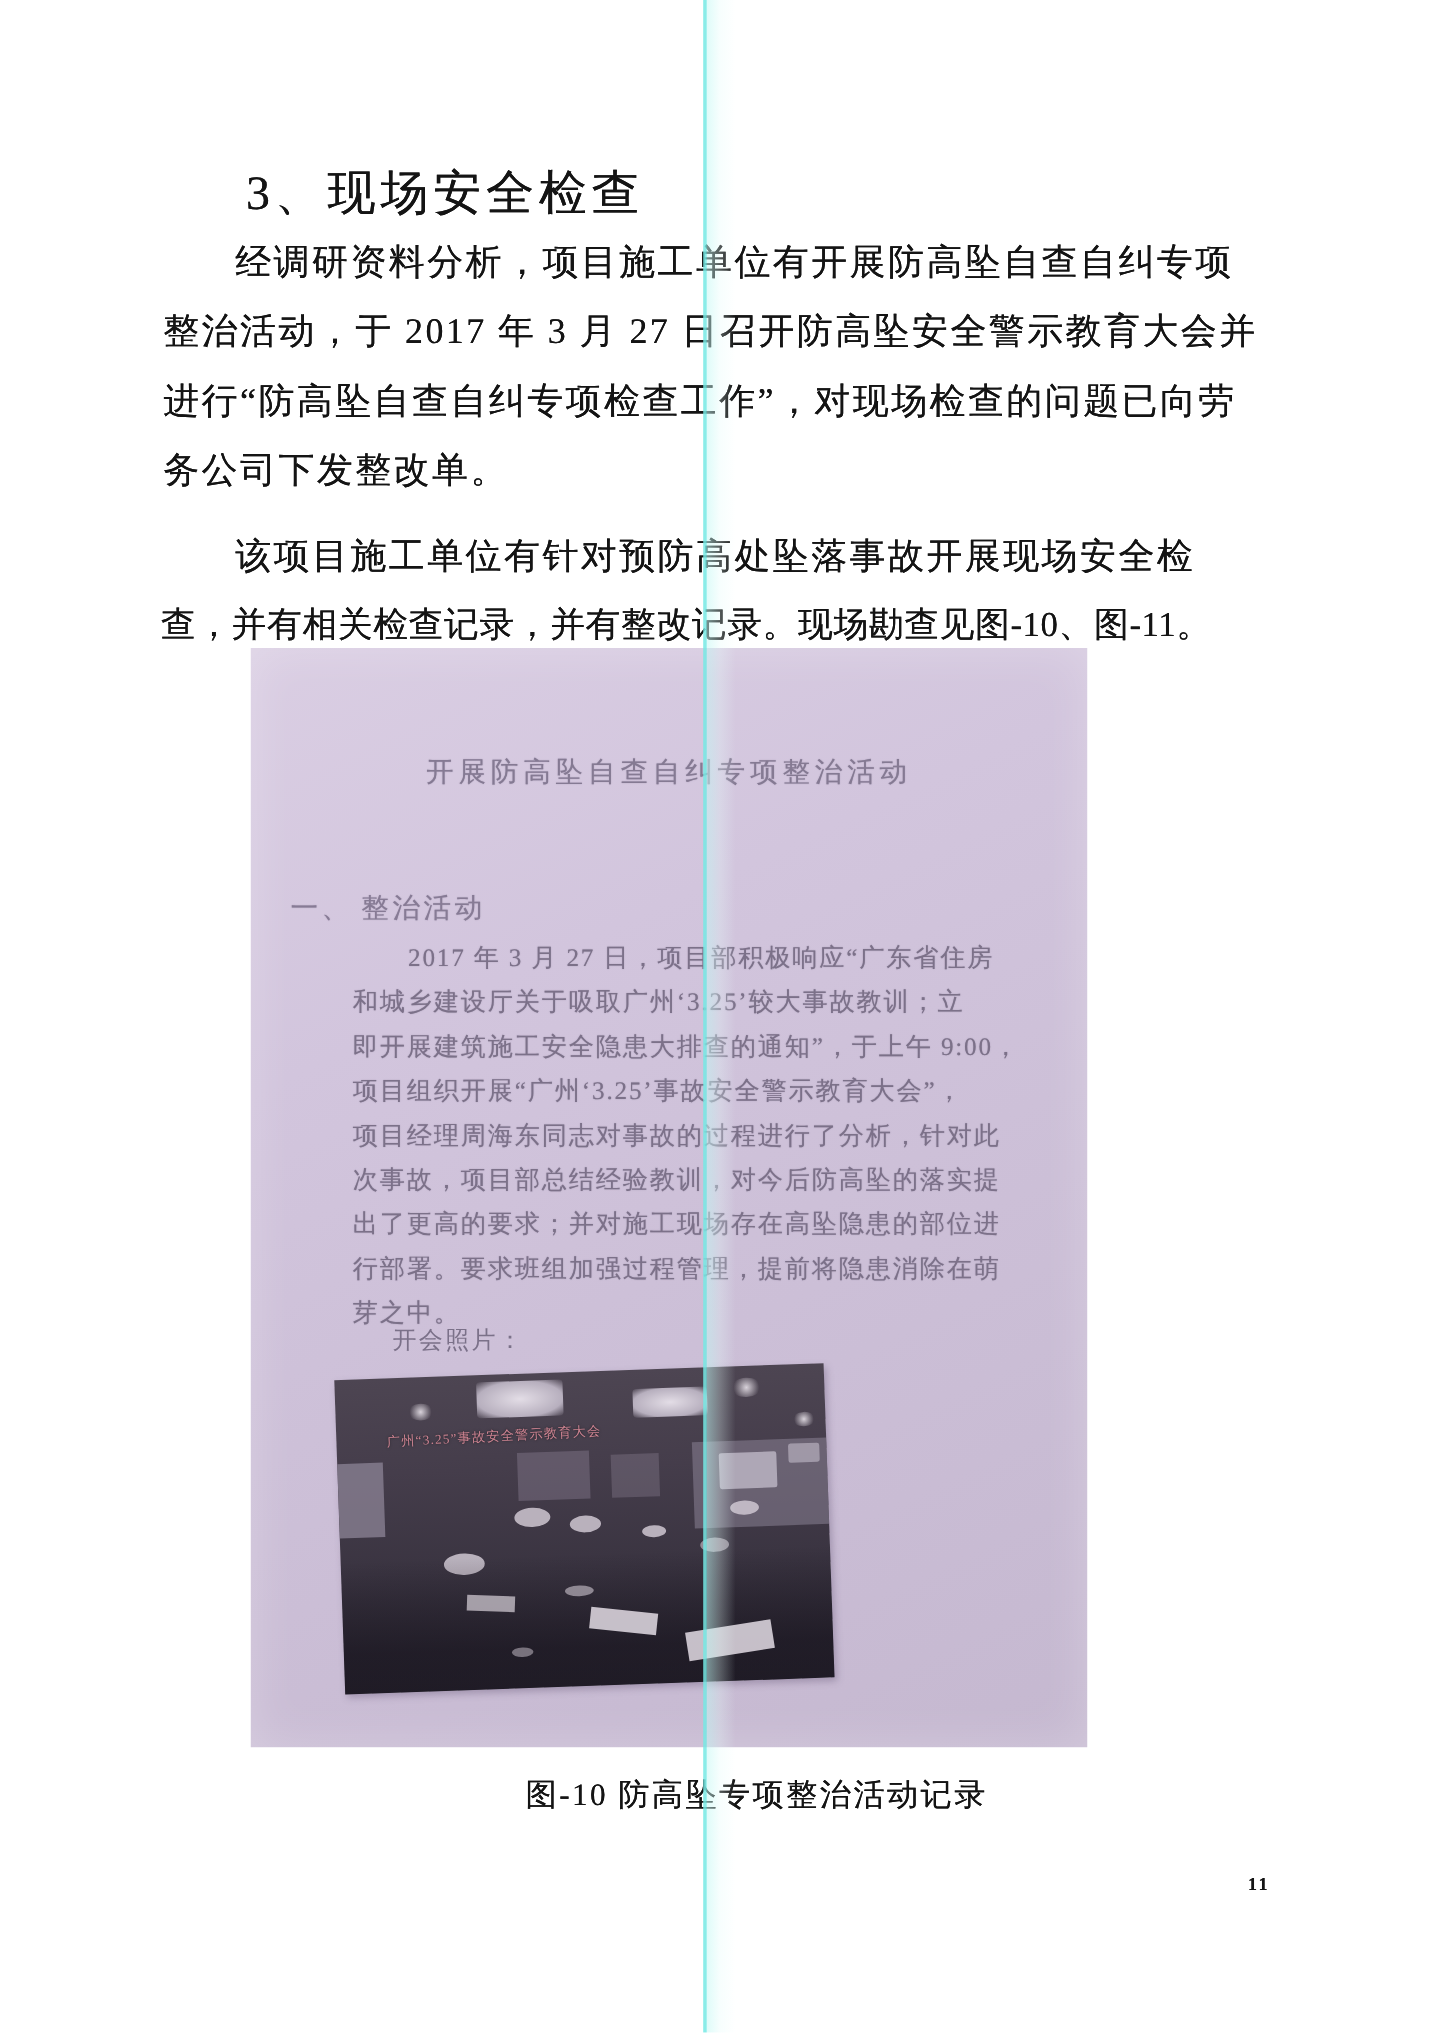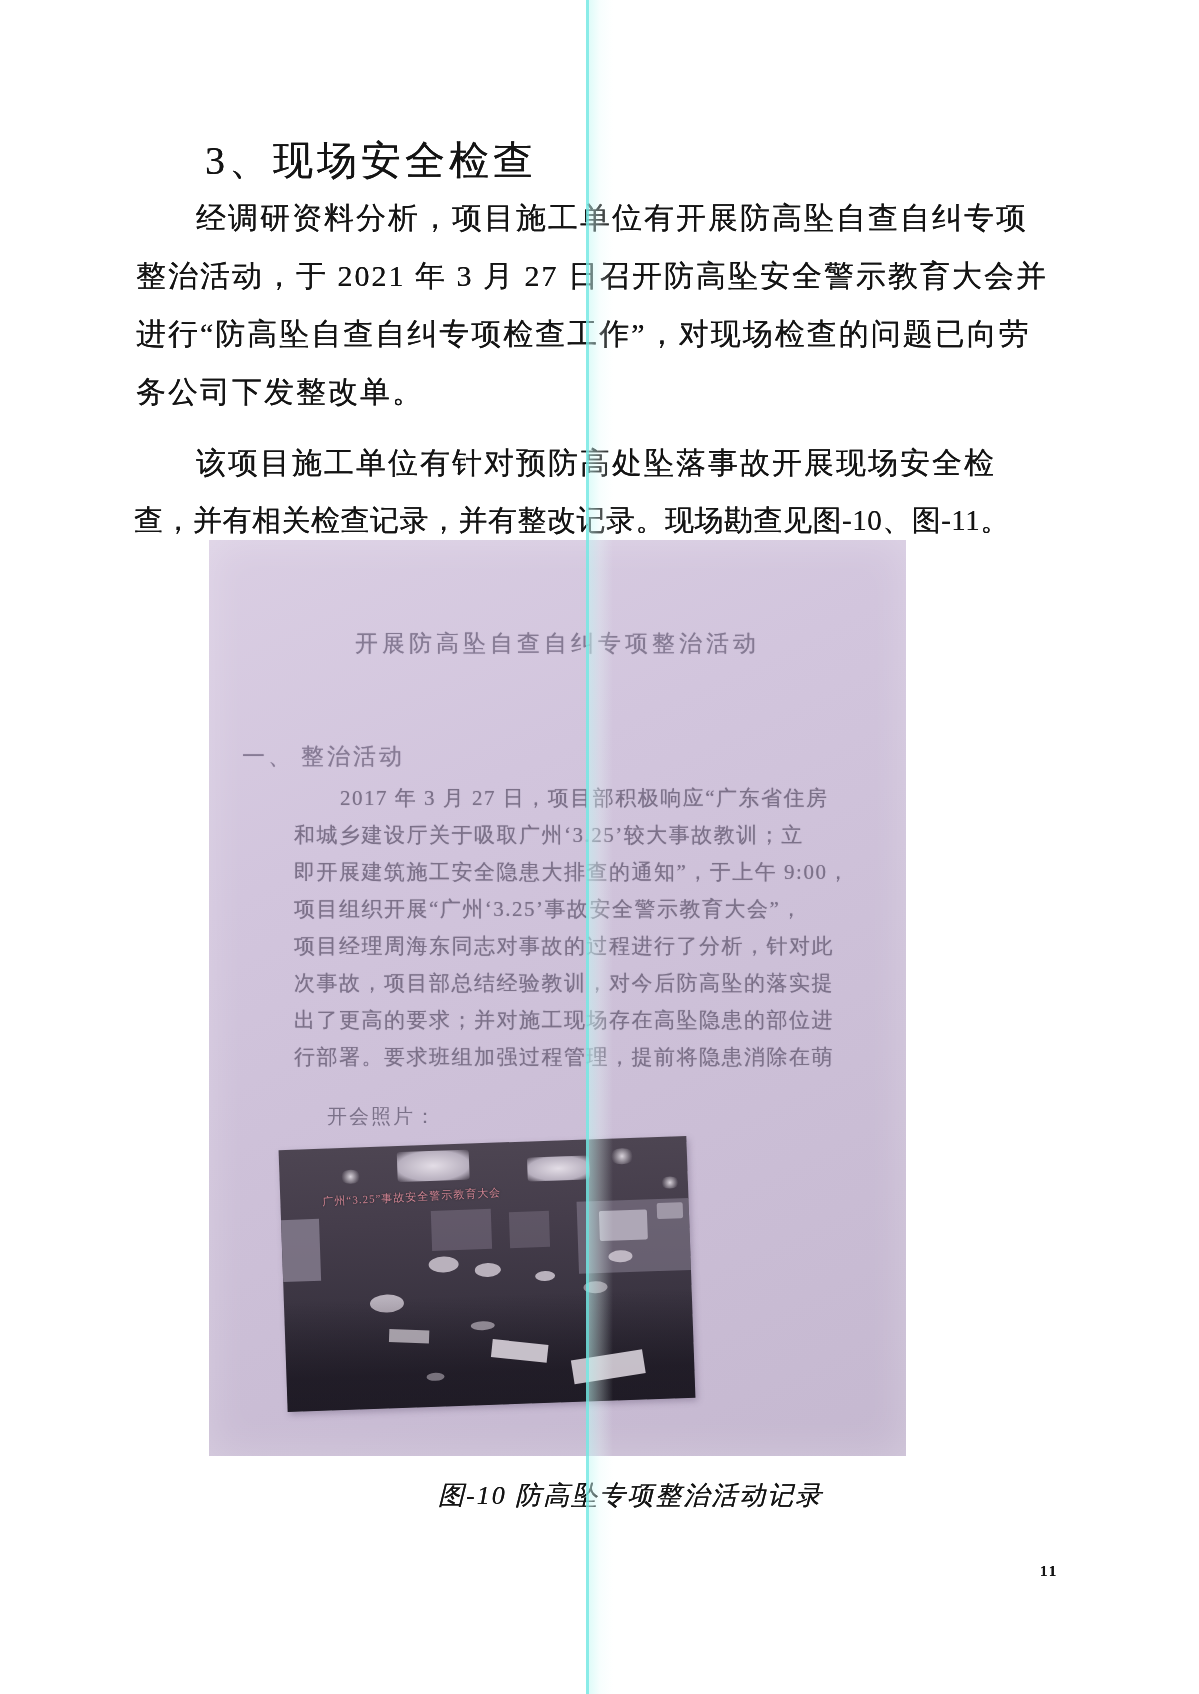--- a/index.html
+++ b/index.html
@@ -67,21 +67,21 @@
   }
 </style>
 </head>
 <body>
 
 <div class="page">
 
   <div class="main-line heading" style="left:205px; top:133px;">3、现场安全检查</div>
 
   <div class="main-line" style="left:196px; top:198px;">经调研资料分析，项目施工单位有开展防高坠自查自纠专项</div>
-  <div class="main-line" style="left:136px; top:256px;">整治活动，于 2021 年 3 月 27 日召开防高坠安全警示教育大会并</div>
+  <div class="main-line" style="left:136px; top:256px;">整治活动，于 2017 年 3 月 27 日召开防高坠安全警示教育大会并</div>
   <div class="main-line" style="left:136px; top:372px;">务公司下发整改单。</div>
   <div class="main-line" style="left:136px; top:314px;">进行“防高坠自查自纠专项检查工作”，对现场检查的问题已向劳</div>
 
   <div class="main-line" style="left:196px; top:443px;">该项目施工单位有针对预防高处坠落事故开展现场安全检</div>
   <div class="main-line" style="left:134px; top:501px; font-size:29px; letter-spacing:0.5px;">查，并有相关检查记录，并有整改记录。现场勘查见图-10、图-11。</div>
 
   <div class="scan">
     <div class="scan-subtitle">开展防高坠自查自纠专项整治活动</div>
 
     <div class="scan-section" style="left:33px;">一、</div>
@@ -89,20 +89,21 @@
 
     <div class="scan-body">
       <div class="indent">2017 年 3 月 27 日，项目部积极响应“广东省住房</div>
       <div>和城乡建设厅关于吸取广州‘3.25’较大事故教训；立</div>
       <div>即开展建筑施工安全隐患大排查的通知”，于上午 9:00，</div>
       <div>项目组织开展“广州‘3.25’事故安全警示教育大会”，</div>
       <div>项目经理周海东同志对事故的过程进行了分析，针对此</div>
       <div>次事故，项目部总结经验教训，对今后防高坠的落实提</div>
       <div>出了更高的要求；并对施工现场存在高坠隐患的部位进</div>
       <div>行部署。要求班组加强过程管理，提前将隐患消除在萌</div>
+      <div>芽之中。</div>
     </div>
 
     <div class="photo-label">开会照片：</div>
 
     <div class="photo">
 
       <div class="p-el lightpanel" style="left:118px; top:6px;  width:72px; height:30px;"></div>
       <div class="p-el lightpanel" style="left:248px; top:16px; width:62px; height:24px;"></div>
       <div class="p-el glowdot" style="left:60px;  top:22px; width:22px; height:14px;"></div>
       <div class="p-el glowdot" style="left:330px; top:10px; width:26px; height:16px;"></div>
@@ -126,20 +127,20 @@
 
       <div class="p-el table-shadow" style="left:0; bottom:0; width:408px; height:110px;"></div>
       <div class="p-el paper" style="left:206px; top:200px; width:56px; height:18px; transform:rotate(8deg);"></div>
       <div class="p-el paper" style="left:286px; top:216px; width:72px; height:24px; transform:rotate(-7deg);"></div>
       <div class="p-el paper" style="left:104px; top:184px; width:40px; height:13px; transform:rotate(4deg); opacity:0.7;"></div>
       <div class="p-el blob" style="left:186px; top:178px; width:24px; height:9px; opacity:0.6;"></div>
       <div class="p-el blob" style="left:140px; top:228px; width:18px; height:8px; opacity:0.5;"></div>
     </div>
   </div>
 
-  <div class="main-line caption" style="left:438px; top:1478px;font-style:italic;">图-10 防高坠专项整治活动记录</div>
+  <div class="main-line caption" style="left:438px; top:1478px;">图-10 防高坠专项整治活动记录</div>
 
   <div class="main-line pageno" style="left:1040px; top:1563px;font-weight:bold;">11</div>
 
   <div class="scanline scanline-core"></div>
   <div class="scanline scanline-glow"></div>
 
 </div>
 
 </body></html>

